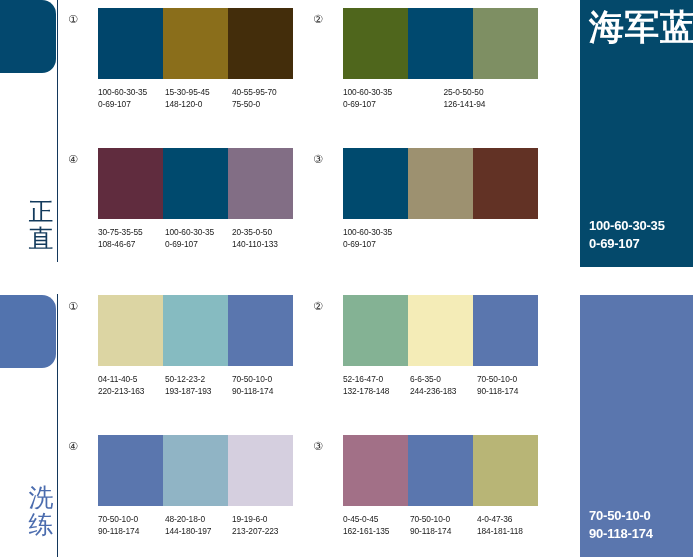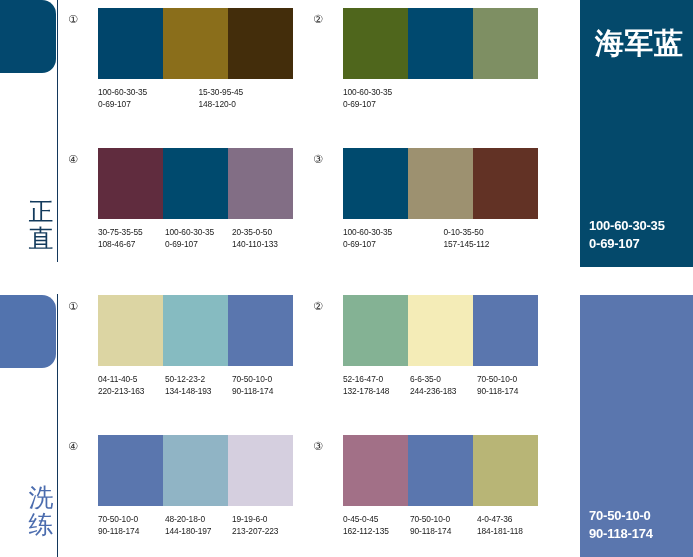--- a/index.html
+++ b/index.html
@@ -134,31 +134,30 @@
   .name-panel {
     position: absolute;
     width: 113px;
     overflow: hidden;
   }
   .section-top .name-panel    { left: 580px; top: 0px;  height: 267px; }
   .section-bottom .name-panel { left: 580px; top: 15px; height: 262px; }
 
   .name-panel-title {
     position: absolute;
-    left: 15px;
+    left: 9px;
     top: 8px;
     right: 6px;
     color: #ffffff;
-    font-size: 29px;
+    font-size: 35px;
     font-weight: bold;
     line-height: 1.1;
     letter-spacing: 0.5px;
     font-family: "DejaVu Sans", sans-serif;
     white-space: nowrap;
-    margin-top: 20px;
   }
   .name-panel-codes {
     position: absolute;
     left: 9px;
     bottom: 14px;
     color: #ffffff;
     font-size: 13px;
     font-weight: bold;
     line-height: 18px;
     letter-spacing: -0.2px;
@@ -194,35 +193,43 @@
         </div>
         <div class="captions">
           <div class="caption">
             <span>100-60-30-35</span>
             <span>0-69-107</span>
           </div>
           <div class="caption">
             <span>15-30-95-45</span>
             <span>148-120-0</span>
           </div>
+          <div class="caption">
+            <span>40-55-95-70</span>
+            <span>75-50-0</span>
+          </div>
         </div>
       </div>
 
       <div class="combo c-right r-top">
         <div class="combo-num">②</div>
         <div class="swatches">
           <div class="swatch" style="background: rgb(79, 102, 28);"></div>
           <div class="swatch" style="background: rgb(0, 73, 111);"></div>
           <div class="swatch" style="background: rgb(126, 143, 99);"></div>
         </div>
         <div class="captions">
           <div class="caption">
             <span>100-60-30-35</span>
             <span>0-69-107</span>
           </div>
+          <div class="caption">
+            <span>25-0-50-50</span>
+            <span>126-141-94</span>
+          </div>
         </div>
       </div>
 
       <div class="combo c-left r-bottom">
         <div class="combo-num">④</div>
         <div class="swatches">
           <div class="swatch" style="background: rgb(96, 44, 62);"></div>
           <div class="swatch" style="background: rgb(0, 74, 110);"></div>
           <div class="swatch" style="background: rgb(130, 110, 133);"></div>
         </div>
@@ -246,24 +253,20 @@
         <div class="combo-num">③</div>
         <div class="swatches">
           <div class="swatch" style="background: rgb(0, 74, 110);"></div>
           <div class="swatch" style="background: rgb(157, 145, 112);"></div>
           <div class="swatch" style="background: rgb(98, 50, 37);"></div>
         </div>
         <div class="captions">
           <div class="caption">
             <span>100-60-30-35</span>
             <span>0-69-107</span>
-          </div>
-          <div class="caption">
-            <span>0-10-35-50</span>
-            <span>157-145-112</span>
           </div>
         </div>
       </div>
 
     </div>
 
     <div class="name-panel" style="background: rgb(4, 73, 107);">
       <div class="name-panel-title">海军蓝</div>
       <div class="name-panel-codes">
         <span>100-60-30-35</span>
@@ -293,21 +296,21 @@
           <div class="swatch" style="background: rgb(134, 187, 193);"></div>
           <div class="swatch" style="background: rgb(90, 118, 174);"></div>
         </div>
         <div class="captions">
           <div class="caption">
             <span>04-11-40-5</span>
             <span>220-213-163</span>
           </div>
           <div class="caption">
             <span>50-12-23-2</span>
-            <span>134-148-193</span>
+            <span>193-187-193</span>
           </div>
           <div class="caption">
             <span>70-50-10-0</span>
             <span>90-118-174</span>
           </div>
         </div>
       </div>
 
       <div class="combo c-right r-top" style="top:15px;">
         <div class="combo-num">②</div>
@@ -358,21 +361,21 @@
       <div class="combo c-right r-bottom" style="top:155px;">
         <div class="combo-num">③</div>
         <div class="swatches">
           <div class="swatch" style="background: rgb(162, 112, 135);"></div>
           <div class="swatch" style="background: rgb(90, 118, 174);"></div>
           <div class="swatch" style="background: rgb(184, 181, 118);"></div>
         </div>
         <div class="captions">
           <div class="caption">
             <span>0-45-0-45</span>
-            <span>162-112-135</span>
+            <span>162-161-135</span>
           </div>
           <div class="caption">
             <span>70-50-10-0</span>
             <span>90-118-174</span>
           </div>
           <div class="caption">
             <span>4-0-47-36</span>
             <span>184-181-118</span>
           </div>
         </div>

